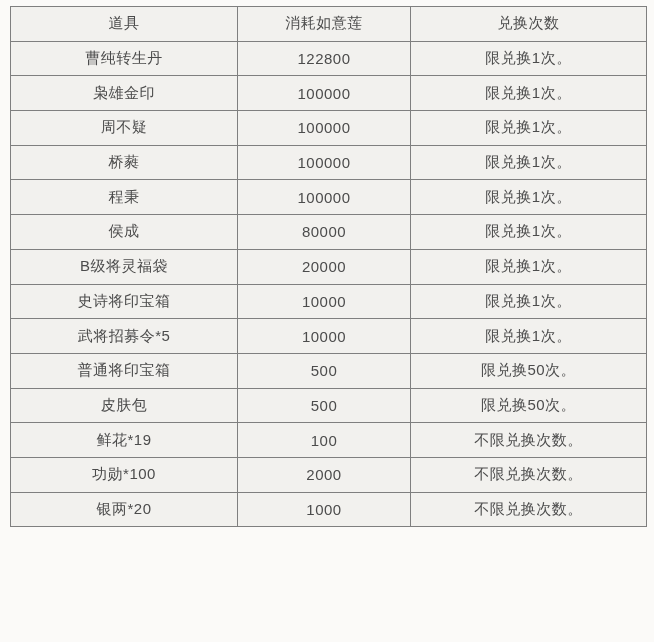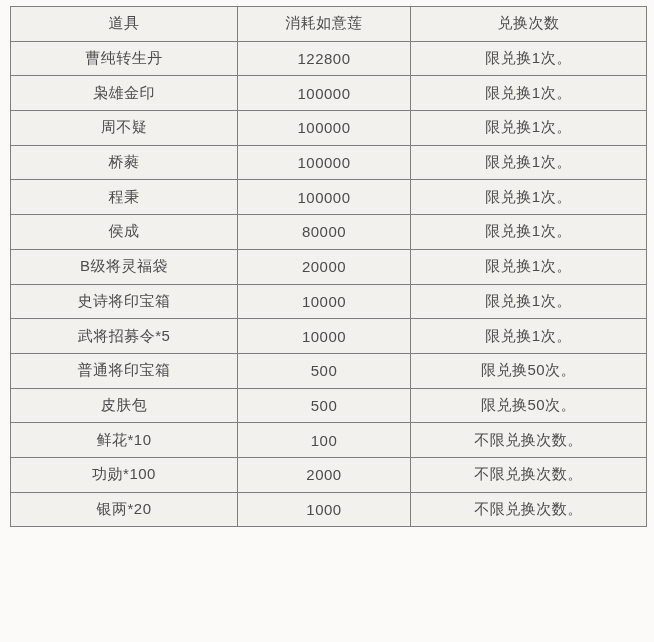--- a/index.html
+++ b/index.html
@@ -106,21 +106,21 @@
           <td>普通将印宝箱</td>
           <td>500</td>
           <td>限兑换50次。</td>
         </tr>
         <tr>
           <td>皮肤包</td>
           <td>500</td>
           <td>限兑换50次。</td>
         </tr>
         <tr>
-          <td>鲜花*10</td>
+          <td>鲜花*19</td>
           <td>100</td>
           <td>不限兑换次数。</td>
         </tr>
         <tr>
           <td>功勋*100</td>
           <td>2000</td>
           <td>不限兑换次数。</td>
         </tr>
         <tr>
           <td>银两*20</td>

